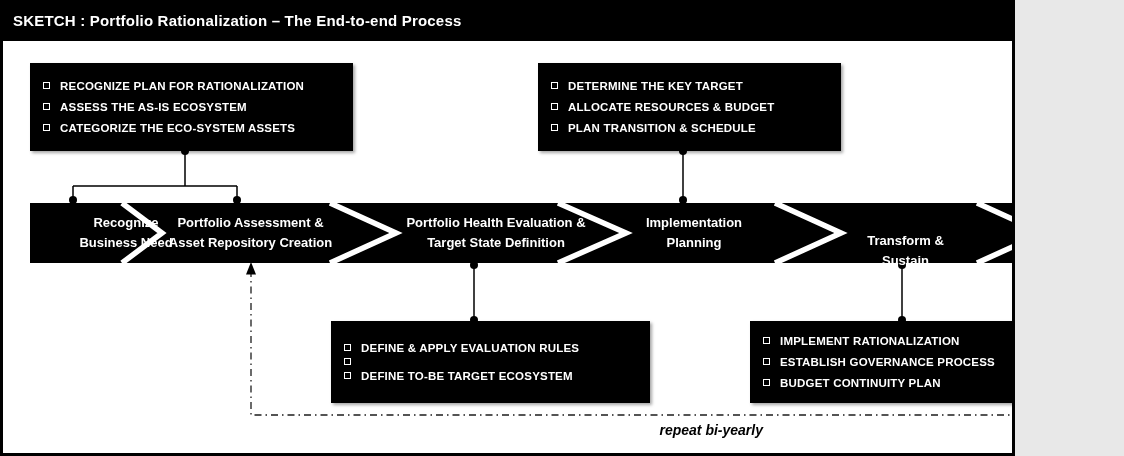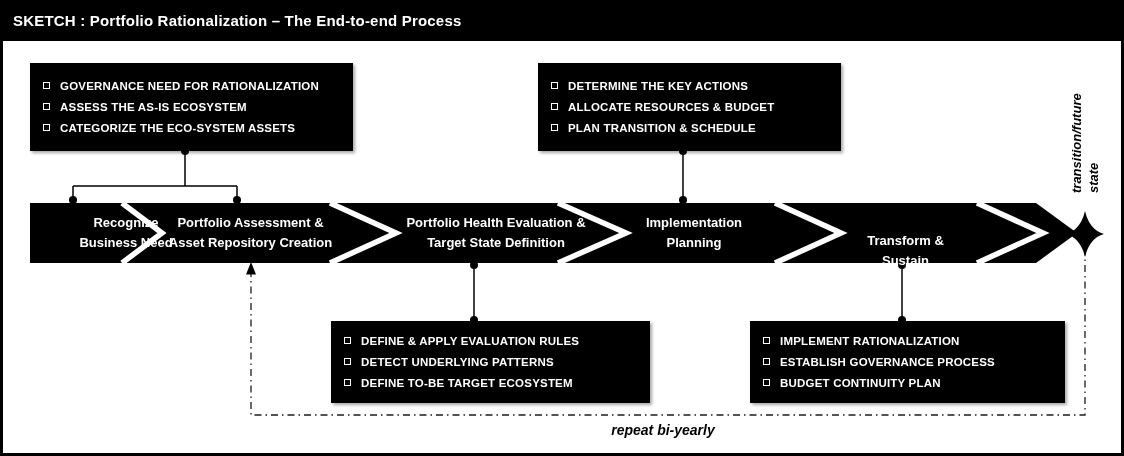--- a/index.html
+++ b/index.html
@@ -1,17 +1,17 @@
 <!DOCTYPE html>
 <html><head>
 <meta charset="utf-8">
 <style>
   html,body{margin:0;padding:0;background:#e8e8e8;}
   .frame{
-    position:relative;width:1124px;height:456px;background:#ffffff;
+    position:relative;width:1015px;height:456px;background:#ffffff;
     font-family:"Liberation Sans",sans-serif;overflow:hidden;
   }
   .frame-border{position:absolute;inset:0;border:3px solid #000;pointer-events:none;z-index:10;}
   .titlebar{
     position:absolute;left:0;top:0;width:100%;height:41px;background:#000;
     display:flex;align-items:center;z-index:2;
   }
   .titlebar span{
     color:#fff;font-size:15px;font-weight:bold;padding-left:13px;letter-spacing:.2px;
   }
@@ -38,21 +38,21 @@
     white-space:pre-line;
   }
   .vertical-label{
     position:absolute;left:1021px;top:110px;width:130px;height:36px;z-index:4;
     transform:rotate(-90deg);
     color:#000;font-size:13px;font-weight:bold;font-style:italic;
     line-height:17px;text-align:left;white-space:pre-line;
   }
   .repeat-label{
     position:absolute;left:563px;top:422px;width:200px;z-index:4;
-    text-align:center;color:#000;font-size:14px;font-weight:bold;font-style:italic;
+    text-align:right;color:#000;font-size:14px;font-weight:bold;font-style:italic;
   }
   #box-top-left{left:30px;top:63px;width:310px;height:88px;}
   #box-top-middle{left:538px;top:63px;width:290px;height:88px;}
   #box-bottom-left{left:331px;top:321px;width:306px;height:82px;}
   #box-bottom-right{left:750px;top:321px;width:302px;height:82px;}
   #stage-1{left:30px;width:112px;padding-left:40px;}
   #stage-2{left:158px;width:185px;}
   #stage-3{left:382px;width:228px;}
   #stage-4{left:633px;width:122px;}
   #stage-5{left:843px;width:125px;margin-top:18px;}
@@ -106,59 +106,58 @@
       <circle cx="902" cy="320" r="4"></circle>
     </g>
 
     <path fill="#000" d="M1085,211 Q1089.5,230 1104,234 Q1089.5,238 1085,257 Q1080.5,238 1066,234 Q1080.5,230 1085,211 Z"></path>
   </svg>
 
   <div class="callout" id="box-top-left">
     <ul>
       <li>
           <span class="bullet"></span>
-          <span>GOVERNANCE NEED FOR RATIONALIZATION</span>
+          <span>RECOGNIZE PLAN FOR RATIONALIZATION</span>
         </li>
       <li>
           <span class="bullet"></span>
           <span>ASSESS THE AS-IS ECOSYSTEM</span>
         </li>
       <li>
           <span class="bullet"></span>
           <span>CATEGORIZE THE ECO-SYSTEM ASSETS</span>
         </li>
     </ul>
   </div>
 
   <div class="callout" id="box-top-middle">
     <ul>
       <li>
           <span class="bullet"></span>
-          <span>DETERMINE THE KEY ACTIONS</span>
+          <span>DETERMINE THE KEY TARGET</span>
         </li>
       <li>
           <span class="bullet"></span>
           <span>ALLOCATE RESOURCES &amp; BUDGET</span>
         </li>
       <li>
           <span class="bullet"></span>
           <span>PLAN TRANSITION &amp; SCHEDULE</span>
         </li>
     </ul>
   </div>
 
   <div class="callout" id="box-bottom-left">
     <ul>
       <li>
           <span class="bullet"></span>
           <span>DEFINE &amp; APPLY EVALUATION RULES</span>
         </li>
       <li>
           <span class="bullet"></span>
-          <span>DETECT UNDERLYING PATTERNS</span>
         </li>
       <li>
           <span class="bullet"></span>
           <span>DEFINE TO-BE TARGET ECOSYSTEM</span>
         </li>
     </ul>
   </div>
 
   <div class="callout" id="box-bottom-right">
     <ul>

